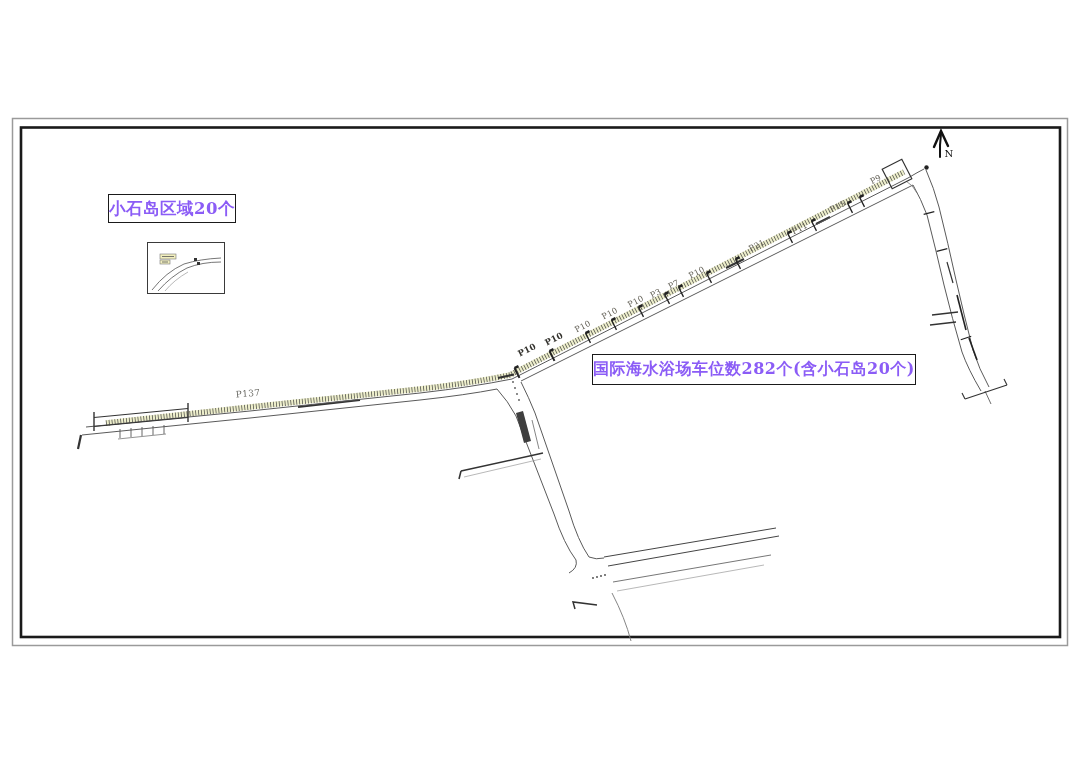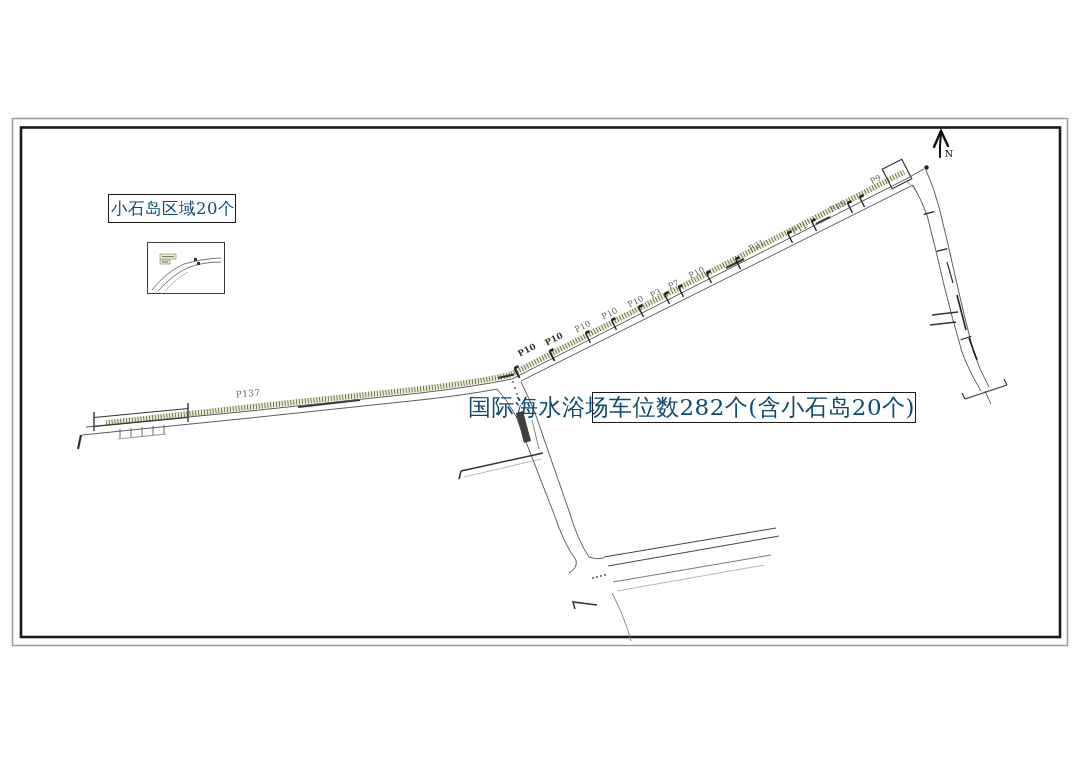--- a/index.html
+++ b/index.html
@@ -12,25 +12,25 @@
   }
   html,body{margin:0;padding:0;}
   body{
     width:1080px;height:763px;position:relative;background:#ffffff;
     font-family:"DejaVu Serif","Liberation Serif",serif;overflow:hidden;
   }
   .stage{position:absolute;left:0;top:0;width:1080px;height:763px;}
   svg.plan{position:absolute;left:0;top:0;}
   .label-box{
     position:absolute;background:#fff;border:1.6px solid var(--ink);
-    color:#0c4a6e;display:flex;align-items:center;justify-content:flex-end;
-    letter-spacing:.5px;white-space:nowrap;z-index:4;
+    color:#8b5cf6;display:flex;align-items:center;justify-content:center;
+    letter-spacing:.5px;white-space:nowrap;z-index:4;font-weight:bold;
   }
   .area-box{left:108px;top:194px;width:126px;height:27px;font-size:16.5px;}
-  .total-box{left:592px;top:392px;width:322px;height:29px;font-size:23px;}
+  .total-box{left:592px;top:354px;width:322px;height:29px;font-size:16px;}
   .inset-box{
     position:absolute;left:147px;top:242px;width:76px;height:50px;
     border:1.6px solid #3a3a3a;background:transparent;z-index:2;
   }
   #road-labels .plabel{
     position:absolute;font-size:8px;color:var(--label-gray);
     letter-spacing:.3px;z-index:3;line-height:1;
   }
   #road-labels .plabel.big{font-size:9px;color:#6b6b66;}
   #road-labels .plabel.bold{font-weight:700;color:#34332e;font-size:8.5px;}

